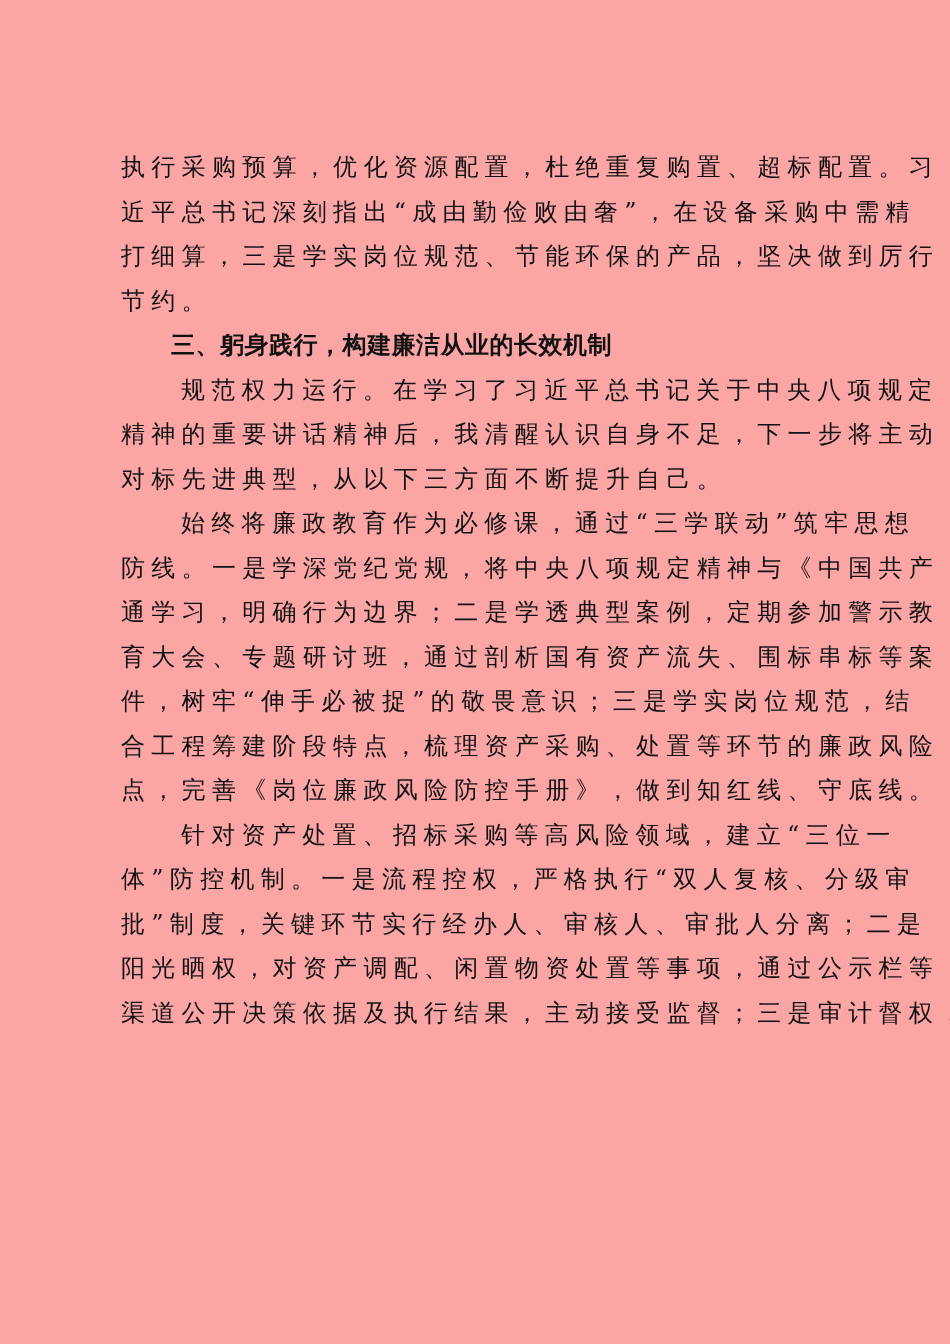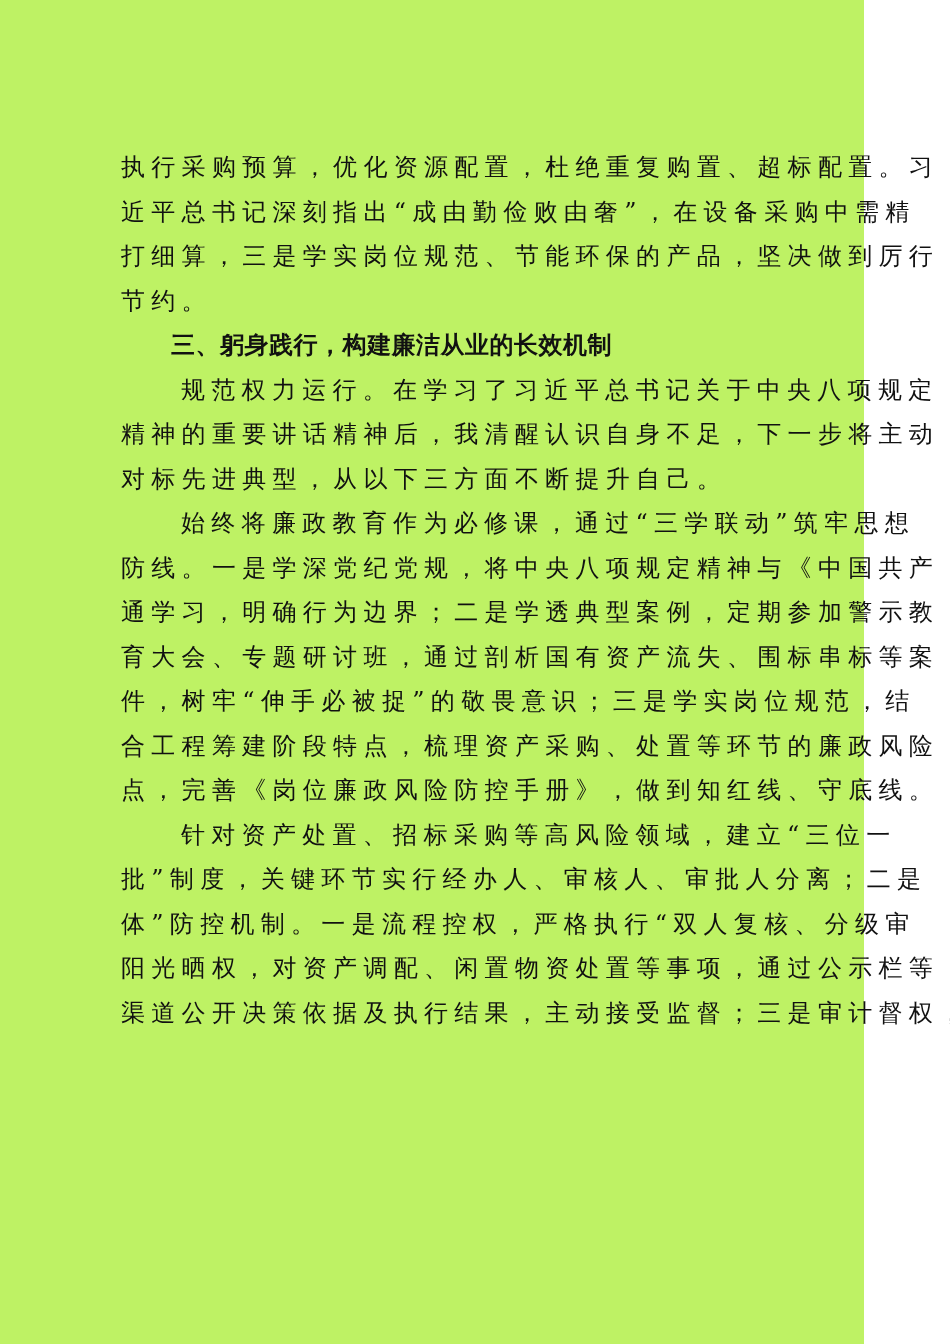--- a/index.html
+++ b/index.html
@@ -1,18 +1,18 @@
 <!DOCTYPE html>
 <html><head>
 <meta charset="utf-8">
 <style>
   html, body { margin: 0; padding: 0; background: #ffffff; }
   body { width: 950px; height: 1344px; position: relative; overflow: hidden; }
   .page {
-    position: absolute; left: 0; top: 0; width: 864px; height: 1344px; background: #bef264;
+    position: absolute; left: 0; top: 0; width: 950px; height: 1344px; background: #fca5a5;
   }
   .content {
     position: absolute; left: 121px; top: 145px; width: 700px;
     font-family: "DejaVu Serif", "Liberation Serif", serif;
     color: #111;
     font-size: 24px;
     line-height: 44.5px;
     letter-spacing: 6.3px;
   }
   .content p { margin: 0; text-align: justify; text-align-last: left; }
@@ -54,20 +54,20 @@
       <span class="line">通学习，明确行为边界；二是学透典型案例，定期参加警示教</span>
       <span class="line">育大会、专题研讨班，通过剖析国有资产流失、围标串标等案</span>
       <span class="line">件，树牢“伸手必被捉”的敬畏意识；三是学实岗位规范，结</span>
       <span class="line">合工程筹建阶段特点，梳理资产采购、处置等环节的廉政风险</span>
       <span class="line">点，完善《岗位廉政风险防控手册》，做到知红线、守底线。</span>
     </p>
 
 
     <p>
       <span class="line indent">针对资产处置、招标采购等高风险领域，建立“三位一</span>
+      <span class="line">体”防控机制。一是流程控权，严格执行“双人复核、分级审</span>
       <span class="line">批”制度，关键环节实行经办人、审核人、审批人分离；二是</span>
-      <span class="line">体”防控机制。一是流程控权，严格执行“双人复核、分级审</span>
       <span class="line">阳光晒权，对资产调配、闲置物资处置等事项，通过公示栏等</span>
       <span class="line">渠道公开决策依据及执行结果，主动接受监督；三是审计督权，</span>
     </p>
 
   </div>
 </div>
 
 </body></html>

